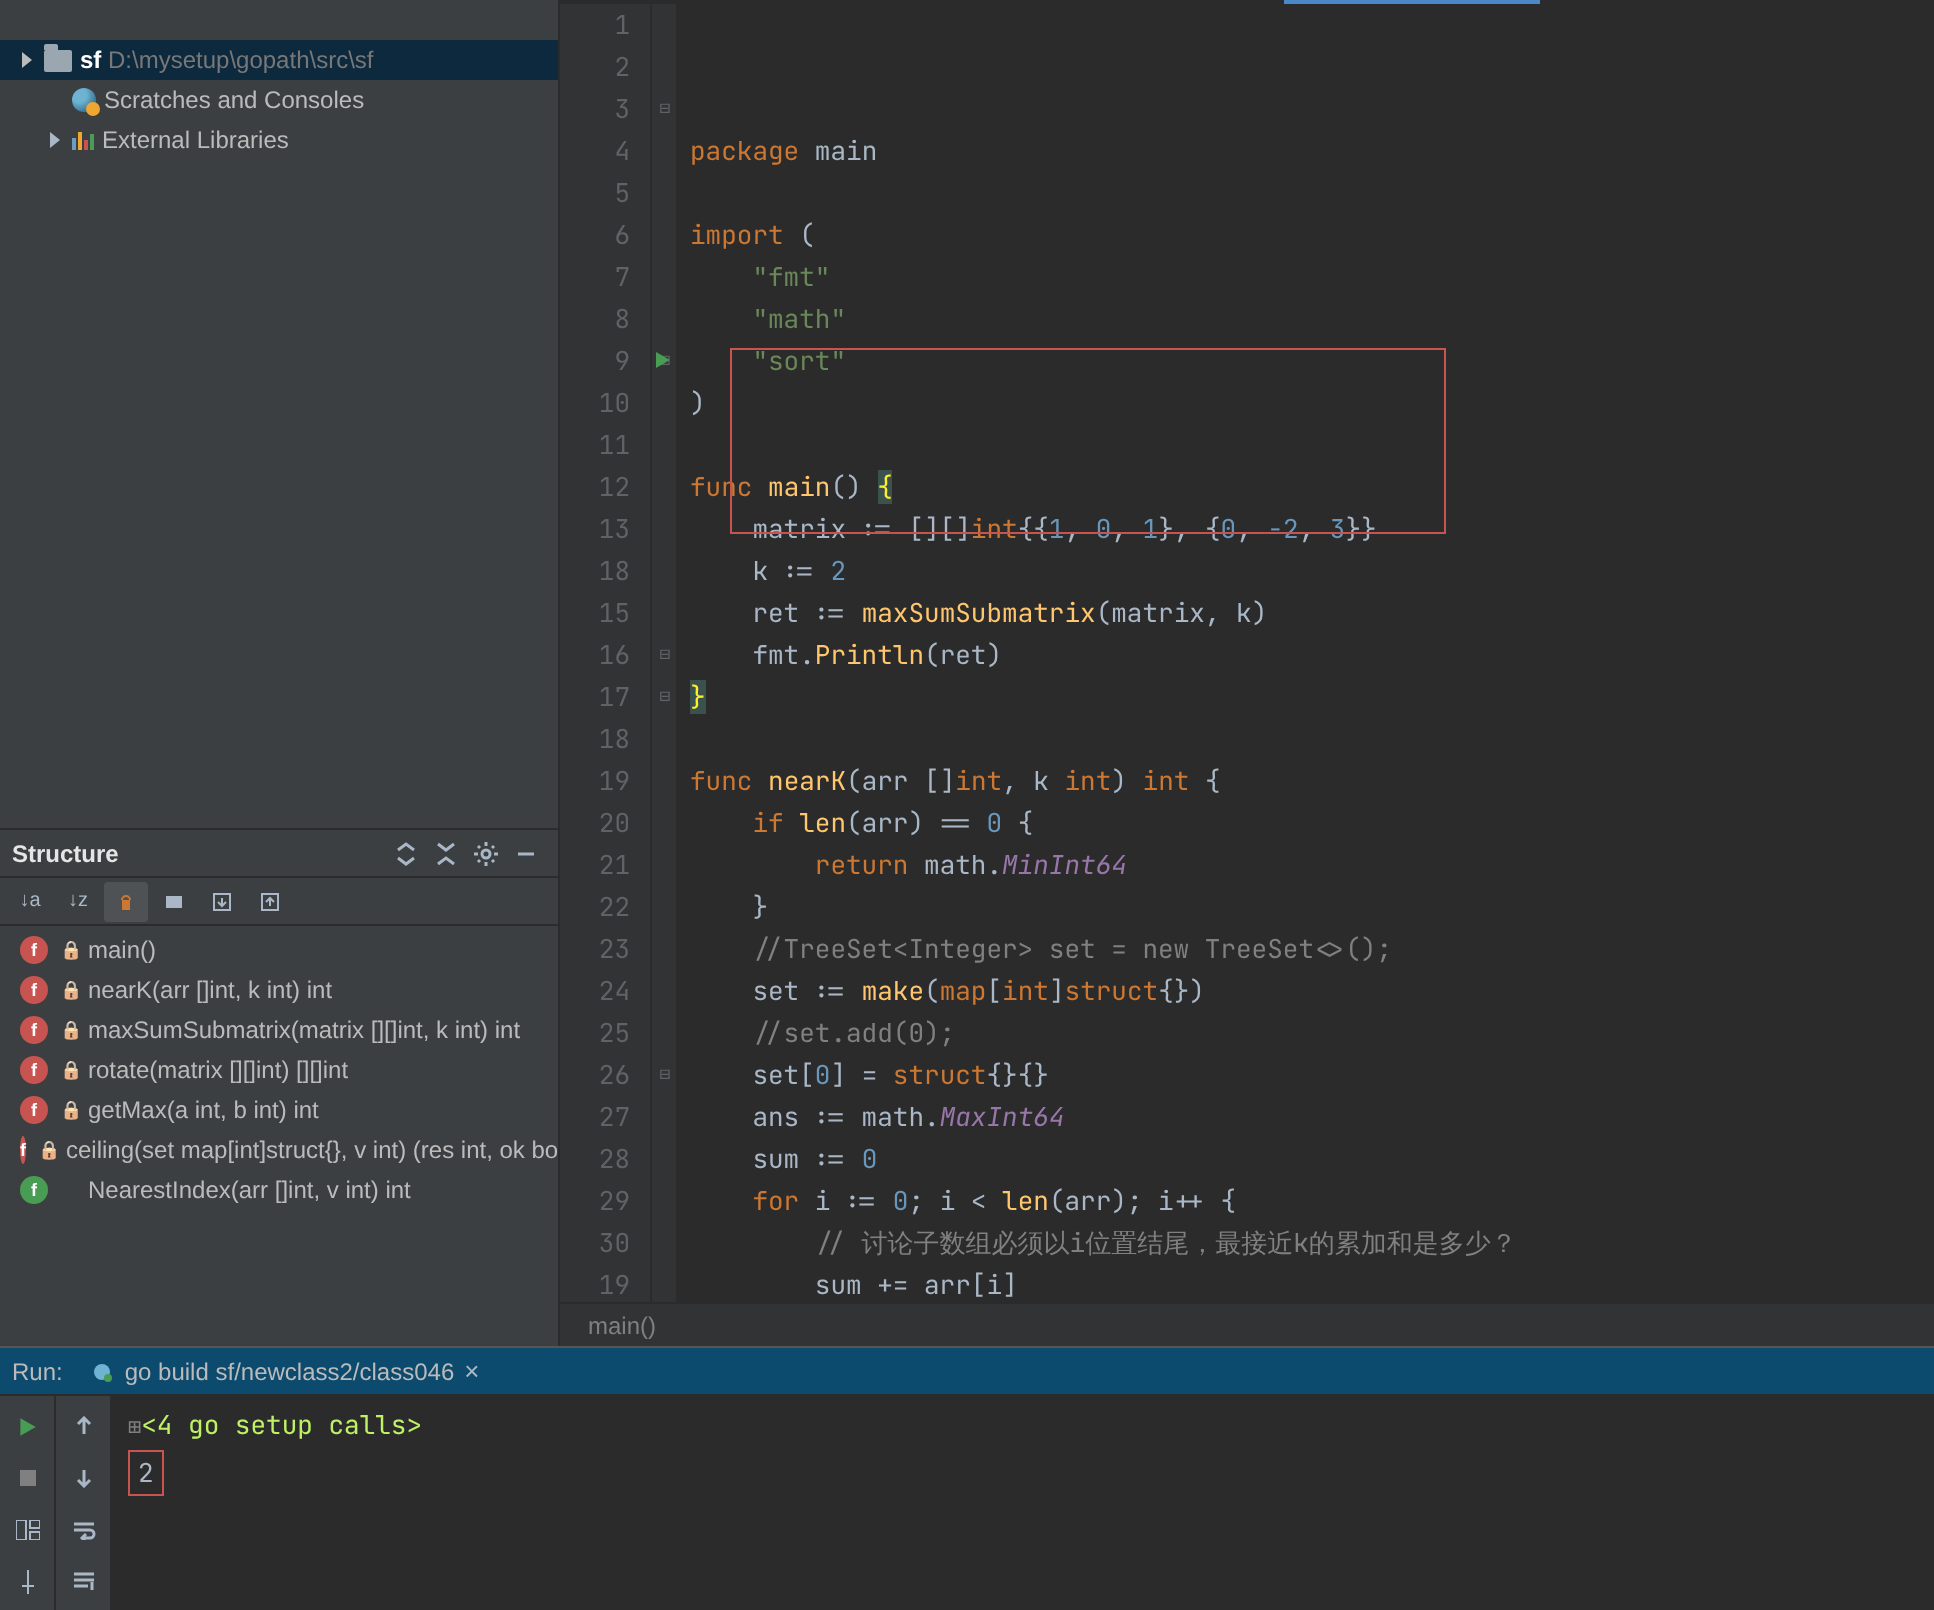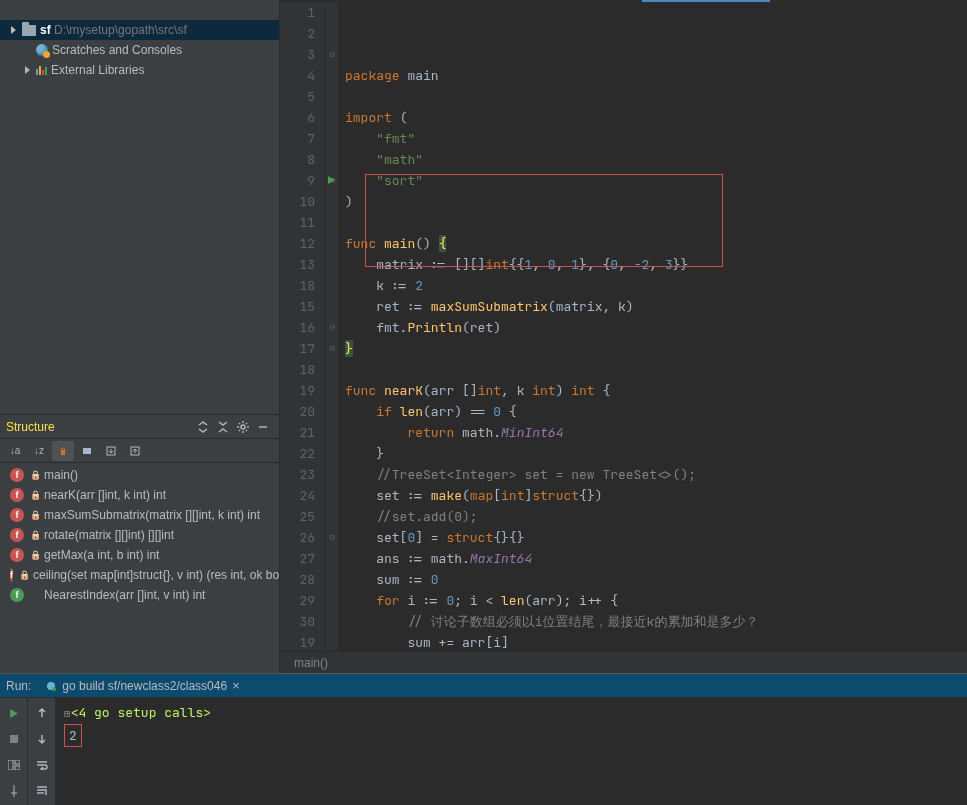--- a/index.html
+++ b/index.html
@@ -81,22 +81,23 @@
     display: flex;
     flex-direction: column;
     border-top: 1px solid #2b2b2b;
     background: #3c3f41;
   }
   .structure-header {
     height: 24px;
     display: flex;
     align-items: center;
     padding: 0 6px;
-    color: #fde047;
+    color: #e5e5e5;
     border-bottom: 1px solid #2b2b2b;
+    font-weight: bold;
   }
   .structure-header .title { flex:1; }
   .hicon {
     width: 20px; height: 20px;
     display: inline-flex; align-items: center; justify-content: center;
     color: #a9b7c6; cursor: pointer;
   }
   .hicon svg { stroke:#a9b7c6; fill:none; stroke-width:1.5; }
   .structure-toolbar {
     height: 24px;

